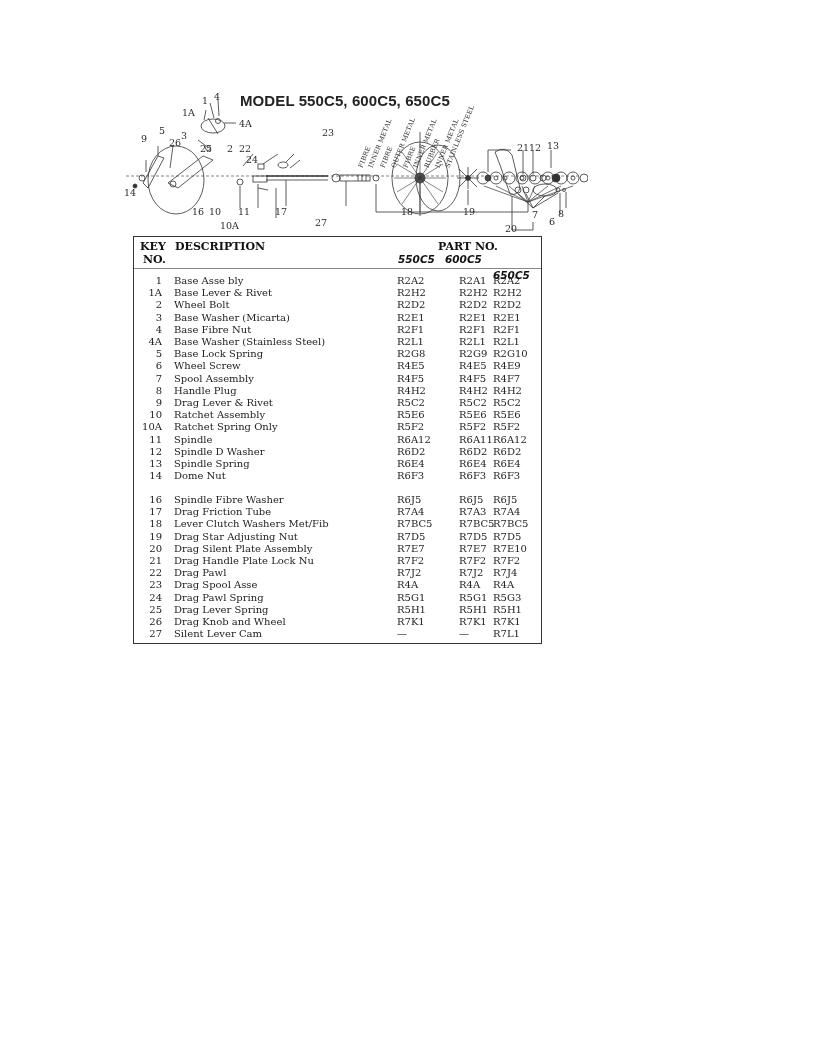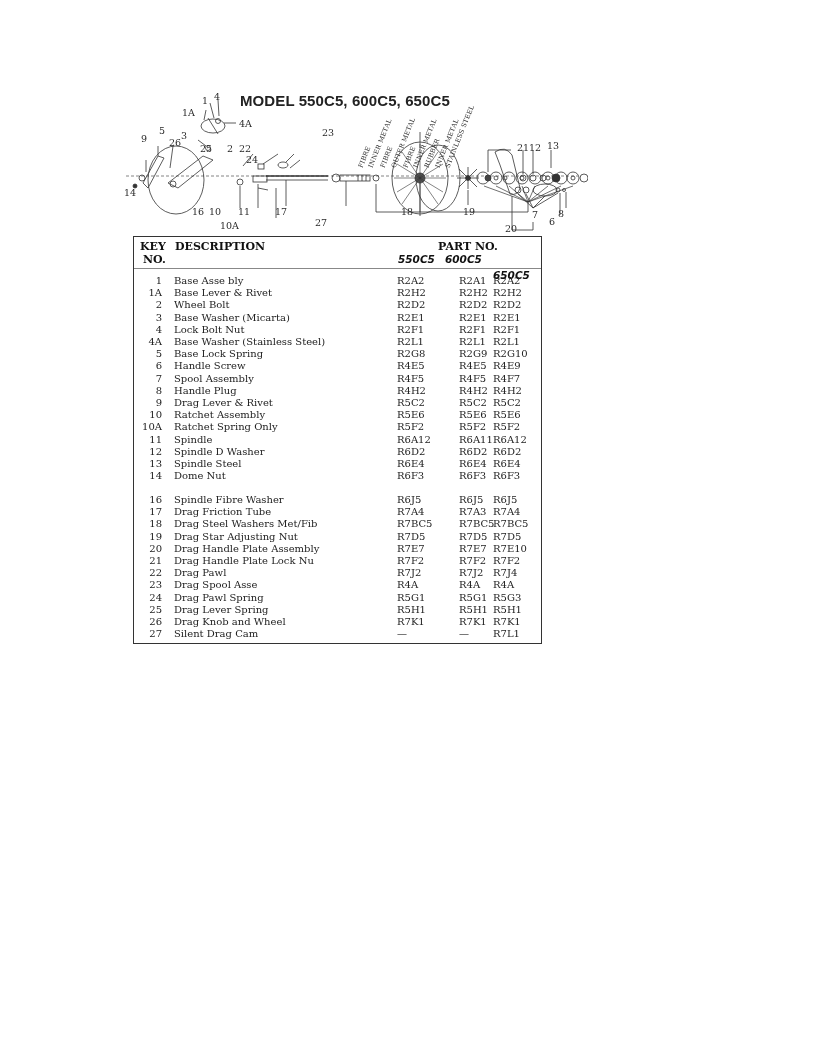--- a/index.html
+++ b/index.html
@@ -248,42 +248,42 @@
   </div>
       <div class="row" style="top: 74.6px;">
     <span class="c-key">3</span>
     <span class="c-desc">Base Washer (Micarta)</span>
     <span class="c-p1">R2E1</span>
     <span class="c-p2">R2E1</span>
     <span class="c-p3">R2E1</span>
   </div>
       <div class="row" style="top: 86.8px;">
     <span class="c-key">4</span>
-    <span class="c-desc">Lock Bolt Nut</span>
+    <span class="c-desc">Base Fibre Nut</span>
     <span class="c-p1">R2F1</span>
     <span class="c-p2">R2F1</span>
     <span class="c-p3">R2F1</span>
   </div>
       <div class="row" style="top: 99px;">
     <span class="c-key">4A</span>
     <span class="c-desc">Base Washer (Stainless Steel)</span>
     <span class="c-p1">R2L1</span>
     <span class="c-p2">R2L1</span>
     <span class="c-p3">R2L1</span>
   </div>
       <div class="row" style="top: 111.2px;">
     <span class="c-key">5</span>
     <span class="c-desc">Base Lock Spring</span>
     <span class="c-p1">R2G8</span>
     <span class="c-p2">R2G9</span>
     <span class="c-p3">R2G10</span>
   </div>
       <div class="row" style="top: 123.4px;">
     <span class="c-key">6</span>
-    <span class="c-desc">Handle Screw</span>
+    <span class="c-desc">Wheel Screw</span>
     <span class="c-p1">R4E5</span>
     <span class="c-p2">R4E5</span>
     <span class="c-p3">R4E9</span>
   </div>
       <div class="row" style="top: 135.6px;">
     <span class="c-key">7</span>
     <span class="c-desc">Spool Assembly</span>
     <span class="c-p1">R4F5</span>
     <span class="c-p2">R4F5</span>
     <span class="c-p3">R4F7</span>
@@ -325,21 +325,21 @@
   </div>
       <div class="row" style="top: 208.8px;">
     <span class="c-key">12</span>
     <span class="c-desc">Spindle D Washer</span>
     <span class="c-p1">R6D2</span>
     <span class="c-p2">R6D2</span>
     <span class="c-p3">R6D2</span>
   </div>
       <div class="row" style="top: 221px;">
     <span class="c-key">13</span>
-    <span class="c-desc">Spindle Steel</span>
+    <span class="c-desc">Spindle Spring</span>
     <span class="c-p1">R6E4</span>
     <span class="c-p2">R6E4</span>
     <span class="c-p3">R6E4</span>
   </div>
       <div class="row" style="top: 233.2px;">
     <span class="c-key">14</span>
     <span class="c-desc">Dome Nut</span>
     <span class="c-p1">R6F3</span>
     <span class="c-p2">R6F3</span>
     <span class="c-p3">R6F3</span>
@@ -355,35 +355,35 @@
   </div>
       <div class="row" style="top: 269.2px;">
     <span class="c-key">17</span>
     <span class="c-desc">Drag Friction Tube</span>
     <span class="c-p1">R7A4</span>
     <span class="c-p2">R7A3</span>
     <span class="c-p3">R7A4</span>
   </div>
       <div class="row" style="top: 281.4px;">
     <span class="c-key">18</span>
-    <span class="c-desc">Drag Steel Washers Met/Fib</span>
+    <span class="c-desc">Lever Clutch Washers Met/Fib</span>
     <span class="c-p1">R7BC5</span>
     <span class="c-p2">R7BC5</span>
     <span class="c-p3">R7BC5</span>
   </div>
       <div class="row" style="top: 293.6px;">
     <span class="c-key">19</span>
     <span class="c-desc">Drag Star Adjusting Nut</span>
     <span class="c-p1">R7D5</span>
     <span class="c-p2">R7D5</span>
     <span class="c-p3">R7D5</span>
   </div>
       <div class="row" style="top: 305.8px;">
     <span class="c-key">20</span>
-    <span class="c-desc">Drag Handle Plate Assembly</span>
+    <span class="c-desc">Drag Silent Plate Assembly</span>
     <span class="c-p1">R7E7</span>
     <span class="c-p2">R7E7</span>
     <span class="c-p3">R7E10</span>
   </div>
       <div class="row" style="top: 318px;">
     <span class="c-key">21</span>
     <span class="c-desc">Drag Handle Plate Lock Nu</span>
     <span class="c-p1">R7F2</span>
     <span class="c-p2">R7F2</span>
     <span class="c-p3">R7F2</span>
@@ -418,19 +418,19 @@
   </div>
       <div class="row" style="top: 379px;">
     <span class="c-key">26</span>
     <span class="c-desc">Drag Knob and Wheel</span>
     <span class="c-p1">R7K1</span>
     <span class="c-p2">R7K1</span>
     <span class="c-p3">R7K1</span>
   </div>
       <div class="row" style="top: 391.2px;">
     <span class="c-key">27</span>
-    <span class="c-desc">Silent Drag Cam</span>
+    <span class="c-desc">Silent Lever Cam</span>
     <span class="c-p1">—</span>
     <span class="c-p2">—</span>
     <span class="c-p3">R7L1</span>
   </div>
     </div>
 </div>
 
 </body></html>

